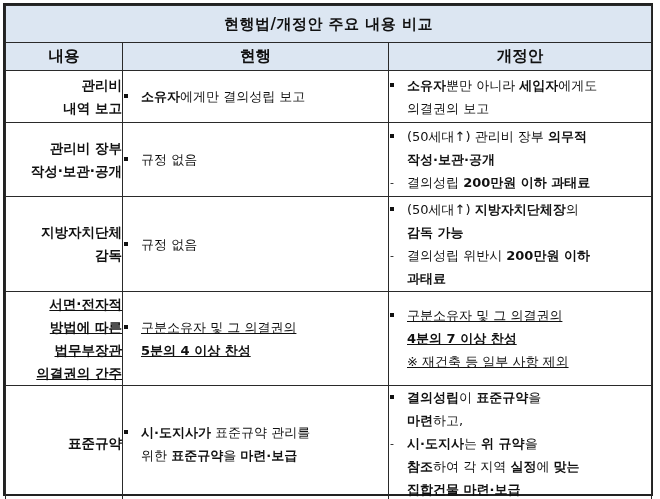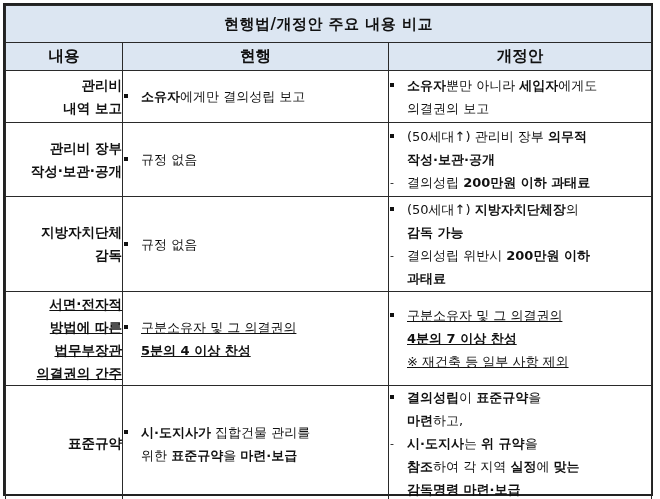--- a/index.html
+++ b/index.html
@@ -170,26 +170,26 @@
             <span class="line"><span class="marker"><span class="bullet-sq"></span></span><span>구분소유자 및 그 의결권의</span></span>
             <span class="line"><span class="b">4분의 7 이상 찬성</span></span>
             <span class="line"><span>※ 재건축 등 일부 사항 제외</span></span>
           </td>
     </tr>
     <tr class="r5">
       <td class="cat-cell">
             <div>표준규약</div>
           </td>
       <td class="cur-cell">
-            <span class="line"><span class="marker"><span class="bullet-sq"></span></span><span class="b">시·도지사가</span><span> 집합건물 관리를</span></span>
+            <span class="line"><span class="marker"><span class="bullet-sq"></span></span><span class="b">시·도지사가</span><span> 표준규약 관리를</span></span>
             <span class="line"><span>위한 </span><span class="b">표준규약</span><span>을 </span><span class="b">마련·보급</span></span>
           </td>
       <td class="new-cell">
             <span class="line"><span class="marker"><span class="bullet-sq"></span></span><span class="b">결의성립</span><span>이 </span><span class="b">표준규약</span><span>을</span></span>
             <span class="line"><span class="b">마련</span><span>하고,</span></span>
             <span class="line"><span class="marker dash">-</span><span class="b">시·도지사</span><span>는 </span><span class="b">위 규약</span><span>을</span></span>
             <span class="line"><span class="b">참조</span><span>하여 각 지역 </span><span class="b">실정</span><span>에 </span><span class="b">맞는</span></span>
-            <span class="line"><span class="b">감독명령 마련·보급</span></span>
+            <span class="line"><span class="b">집합건물 마련·보급</span></span>
           </td>
     </tr>
   </tbody>
     </table>
 </div>
 
 </body></html>

